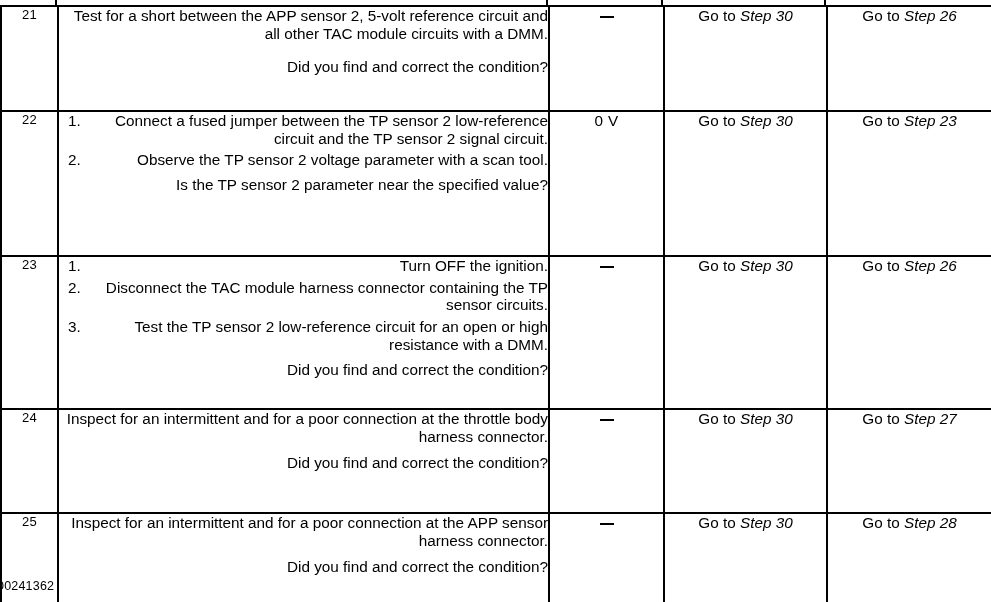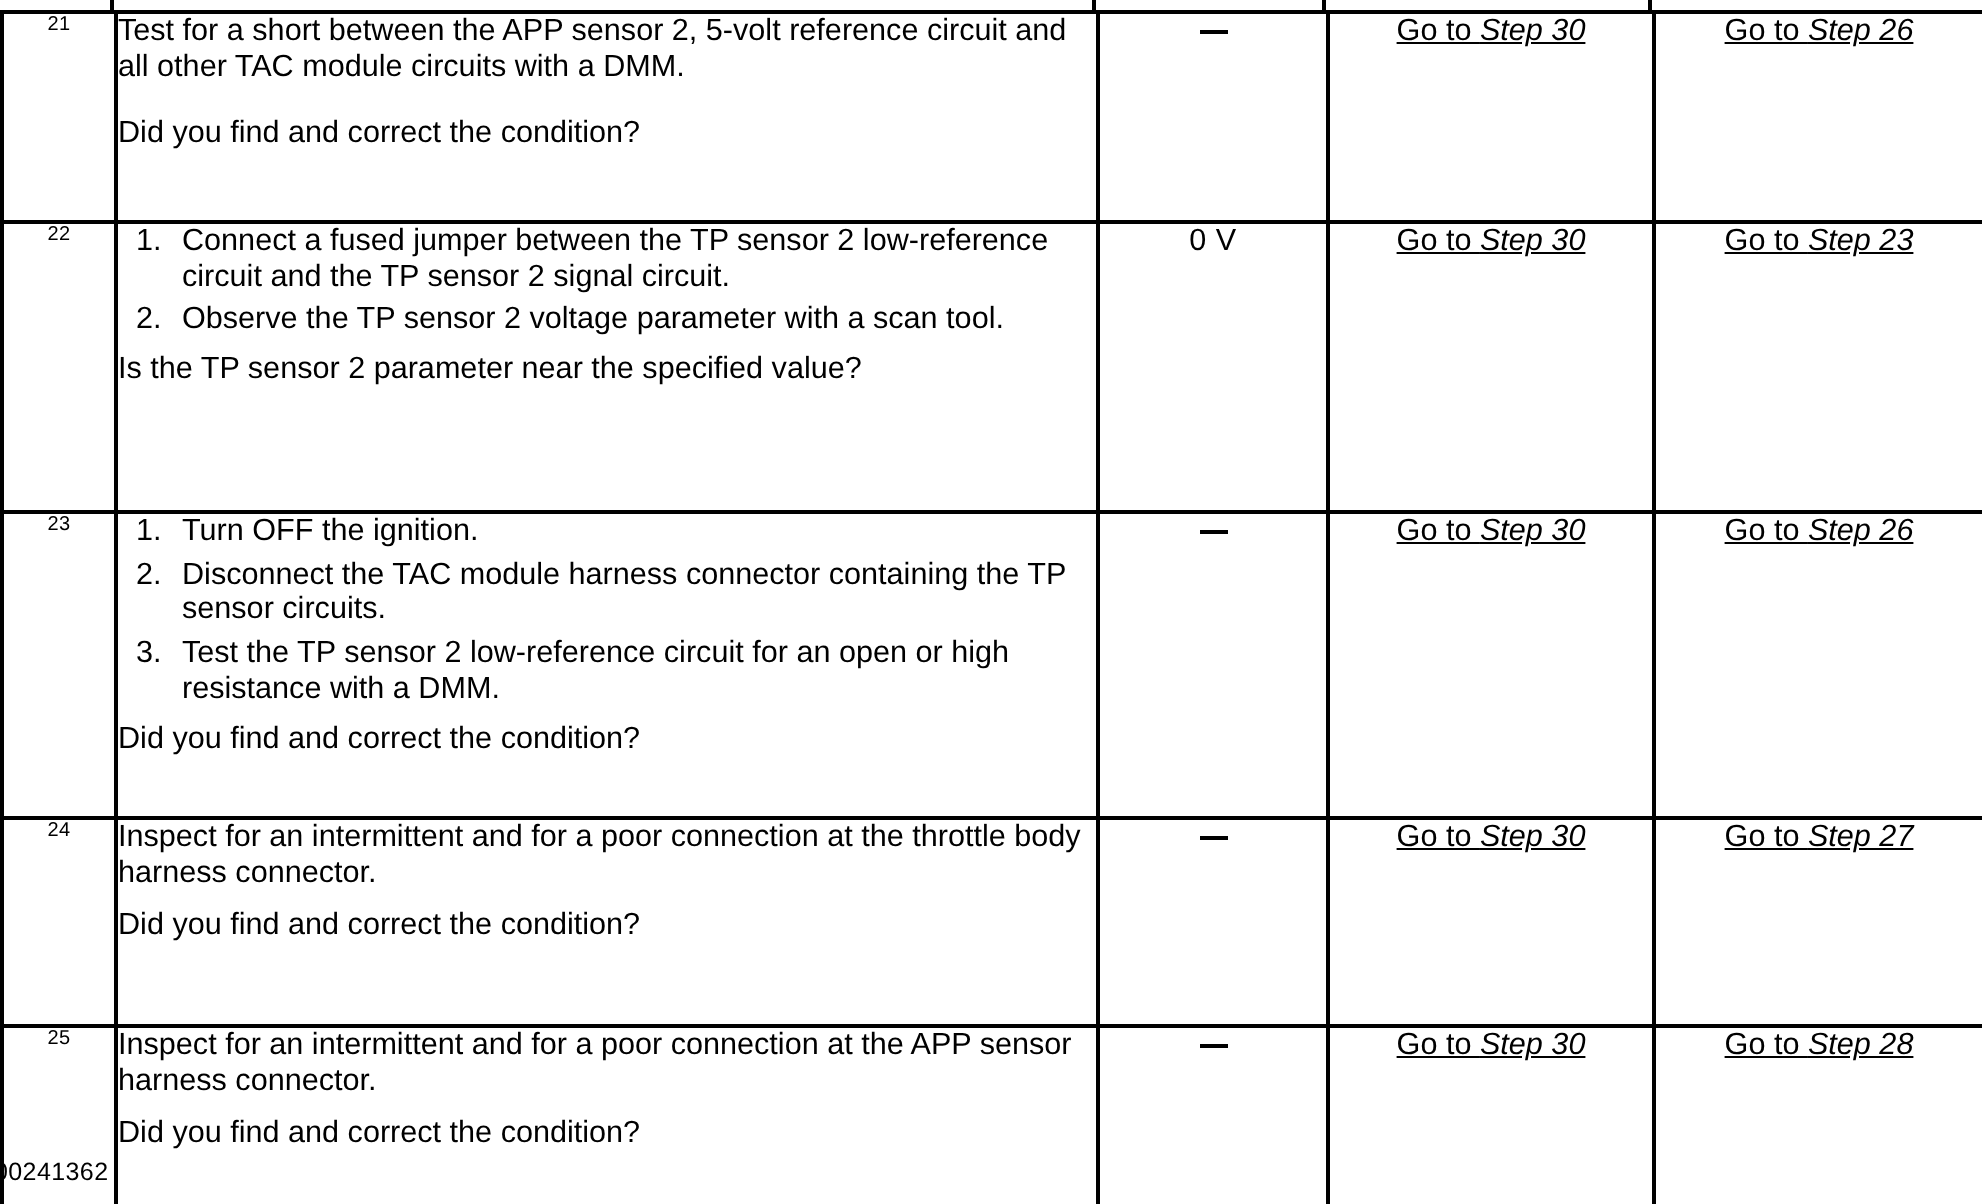--- a/index.html
+++ b/index.html
@@ -61,47 +61,48 @@
   
   col.c-step  { width: 57px; }
   col.c-act   { width: 491px; }
   col.c-val   { width: 115px; }
   col.c-yes   { width: 163px; }
   col.c-no    { width: 165px; }
 
   td.step-no {
     text-align: center;
     vertical-align: middle;
-    font-size: 10px;
+    font-size: 13px;
     letter-spacing: 0.2px;
     border-left: none;
   }
 
   td.action {
     padding: 5px 8px 4px 9px;
     font-size: 15.3px;
     line-height: 1.16;
+    text-align: right;
   }
 
   td.value {
     text-align: center;
     vertical-align: middle;
     font-size: 15.3px;
     letter-spacing: 0.3px;
   }
 
   td.yes, td.no {
     vertical-align: bottom;
     text-align: center;
     font-size: 15.3px;
     padding-bottom: 4px;
   }
   td.no { border-right: none; }
 
-  .goto-line { white-space: nowrap; text-decoration: underline; }
+  .goto-line { white-space: nowrap; }
   .goto-line .lead { font-style: normal; }
   .goto-line .stepref { font-style: italic; }
   .desc-p {
     margin: 0 0 2px 0;
   }
   ol.substeps {
     margin: 0 0 0 0;
     padding: 0 0 0 0;
     list-style: none;
     counter-reset: sub;

